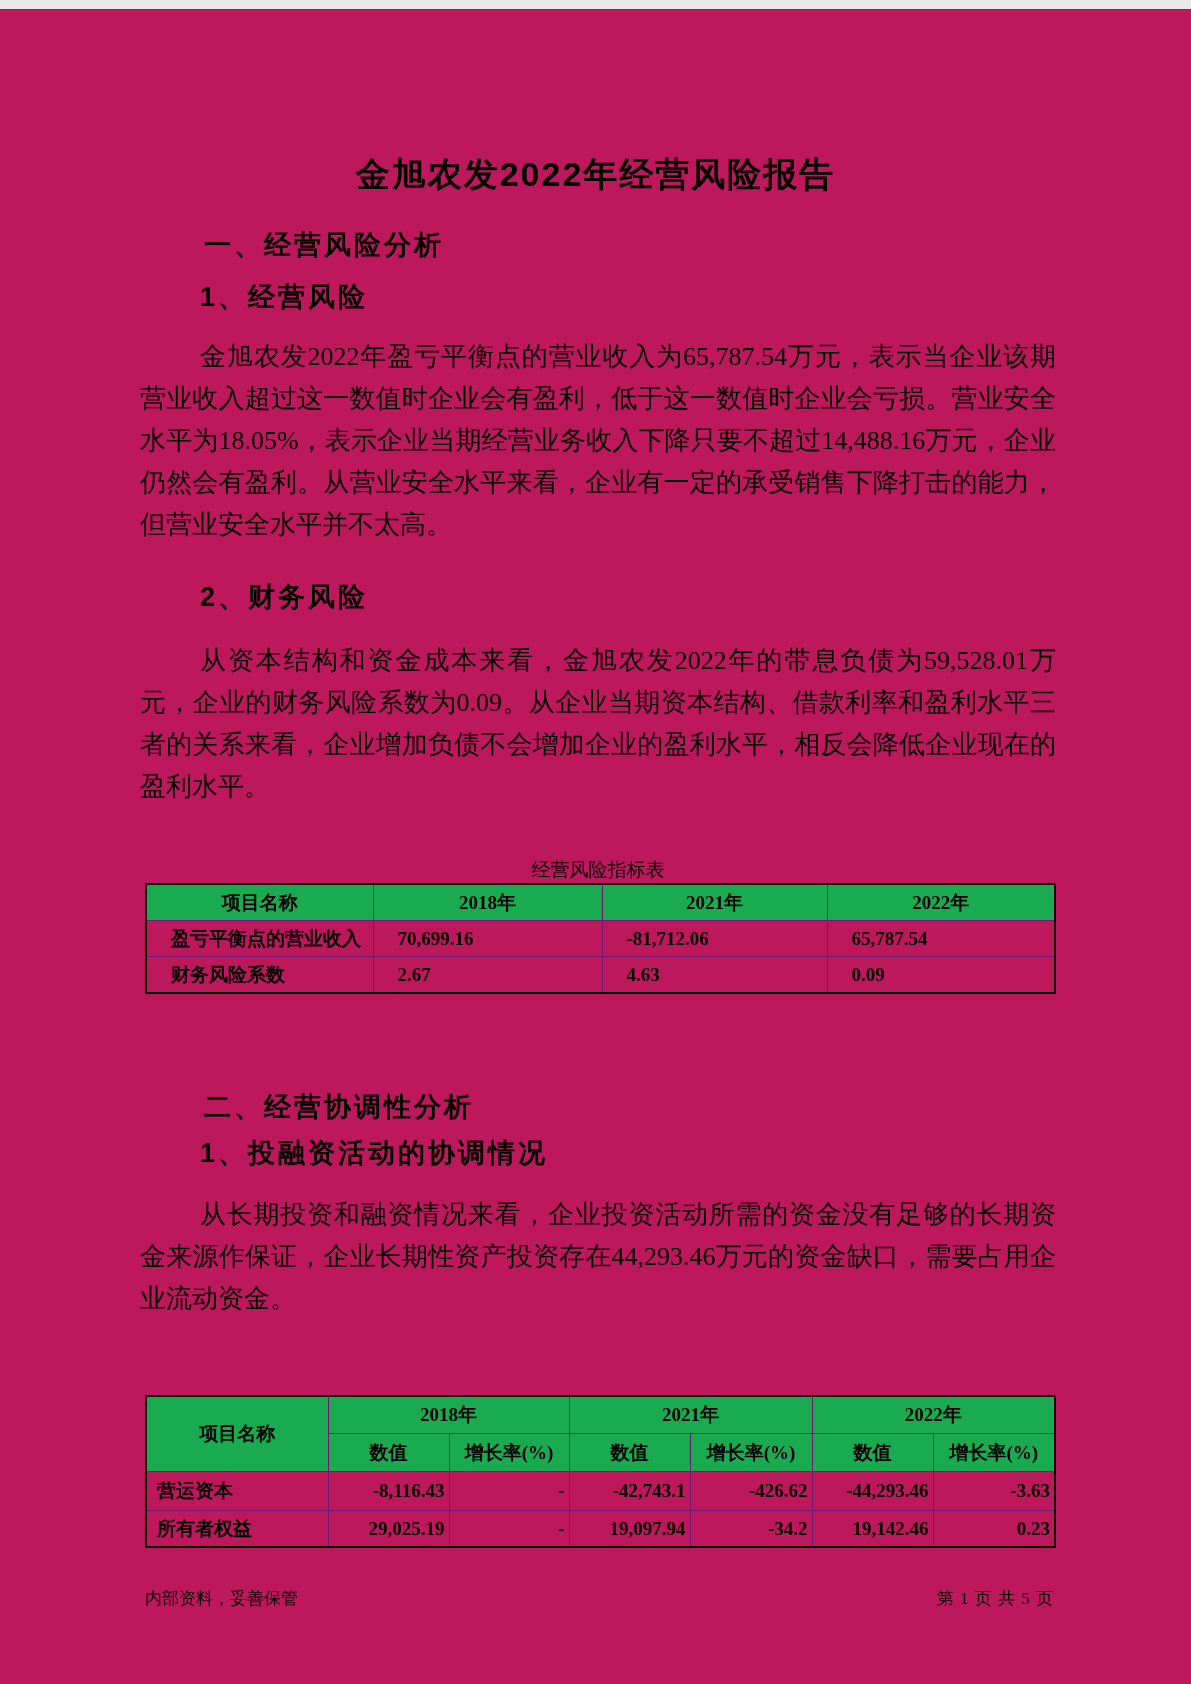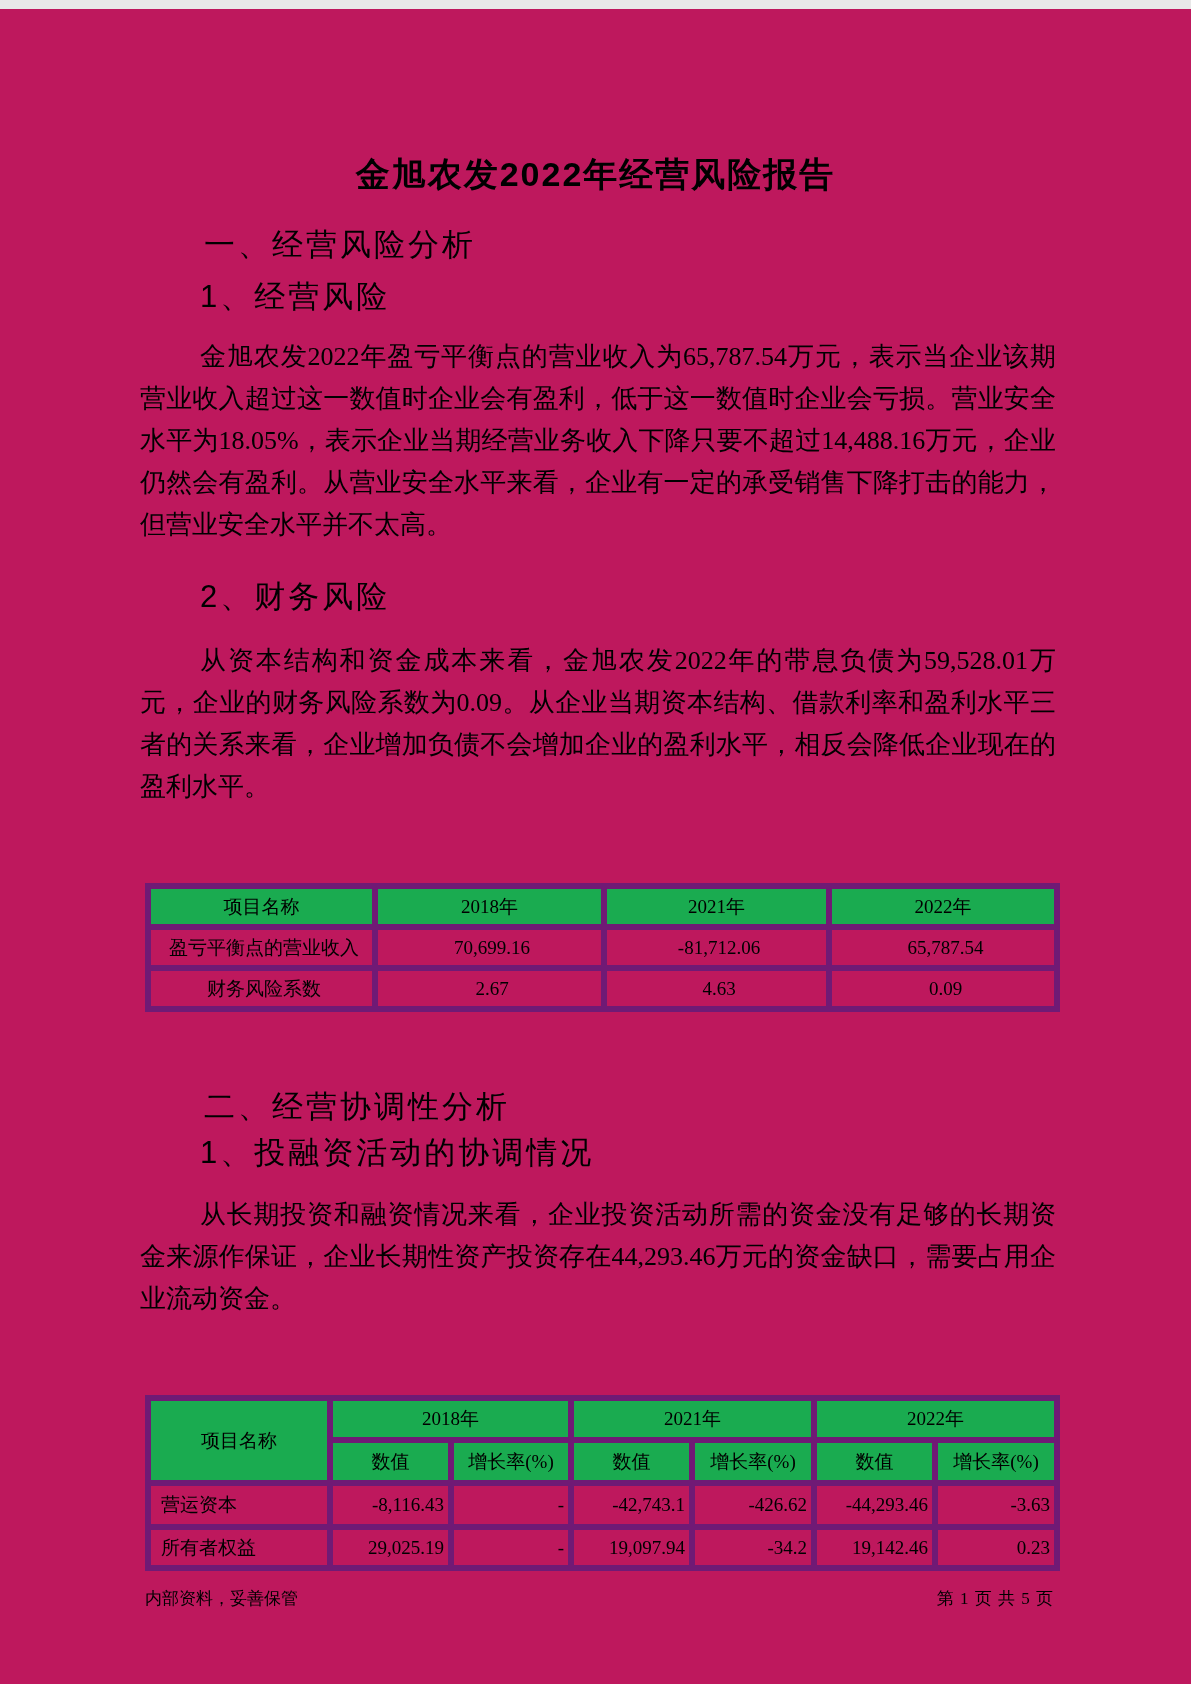--- a/index.html
+++ b/index.html
@@ -14,43 +14,43 @@
   }
   .doc-title {
     position:absolute; top:143px; left:0; right:0;
     text-align:center;
     font-family:"Liberation Sans","DejaVu Sans",sans-serif;
     font-weight:700; font-size:34px; letter-spacing:2px;
   }
   .h-sec {
     position:absolute; left:204px;
     font-family:"Liberation Sans","DejaVu Sans",sans-serif;
-    font-weight:400; font-size:31px; line-height:32px; letter-spacing:3px;
+    font-weight:700; font-size:27px; line-height:32px; letter-spacing:3px;
     white-space:nowrap;
   }
   .para {
     position:absolute; left:140px; width:916px;
     font-size:26px; line-height:42px;
     text-align:justify; text-indent:60px;
   }
   .tbl-title {
     position:absolute; left:140px; width:916px;
     text-align:center; font-size:19px;
   }
   table.rpt {
     position:absolute; left:145px;
     border-collapse:collapse;
     table-layout:fixed;
     font-size:19px;
   }
   table.rpt { border:2px solid #000; }
-  table.rpt td, table.rpt th { border:6px solid #701a75; font-weight:400; overflow:hidden; white-space:nowrap; }
+  table.rpt td, table.rpt th { border:1px solid #701a75; font-weight:700; overflow:hidden; white-space:nowrap; }
   .green { background:#1AAB50; }
   .t1 th { height:33px; text-align:center; }
-  .t1 td { height:33px; text-align:center; padding-left:6px; }
+  .t1 td { height:33px; text-align:left; padding-left:24px; }
   .t2 .yh { height:34px; text-align:center; }
   .t2 .sh { height:35px; text-align:center; }
   .t2 .item-h { text-align:center; }
   .t2 td.rowname { text-align:left; padding-left:10px; }
   .t2 td.num { text-align:right; padding-right:4px; }
   .t2 tr.dr1 td { height:36px; }
   .t2 tr.dr2 td { height:33px; }
   .footer-left {
     position:absolute; left:145px; top:1578px;
     font-family:"Liberation Sans","DejaVu Sans",sans-serif;
@@ -68,20 +68,21 @@
 
   <div class="doc-title">金旭农发2022年经营风险报告</div>
 
   <div class="h-sec" style="top:220px;">一、经营风险分析</div>
   <div class="h-sec" style="top:272px; left:200px;">1、经营风险</div>
   <div class="para" style="top:327px;">金旭农发2022年盈亏平衡点的营业收入为65,787.54万元，表示当企业该期营业收入超过这一数值时企业会有盈利，低于这一数值时企业会亏损。营业安全水平为18.05%，表示企业当期经营业务收入下降只要不超过14,488.16万元，企业仍然会有盈利。从营业安全水平来看，企业有一定的承受销售下降打击的能力，但营业安全水平并不太高。</div>
 
   <div class="h-sec" style="top:572px; left:200px;">2、财务风险</div>
   <div class="para" style="top:631px;">从资本结构和资金成本来看，金旭农发2022年的带息负债为59,528.01万元，企业的财务风险系数为0.09。从企业当期资本结构、借款利率和盈利水平三者的关系来看，企业增加负债不会增加企业的盈利水平，相反会降低企业现在的盈利水平。</div>
 
+  <div class="tbl-title" style="top:848px;">经营风险指标表</div>
 
   <table class="rpt t1" style="top:874px; width:909px;">
     <colgroup>
       <col style="width:227px">
         <col style="width:229px">
         <col style="width:225px">
         <col style="width:228px">
     </colgroup>
     <tbody>
         <tr>

